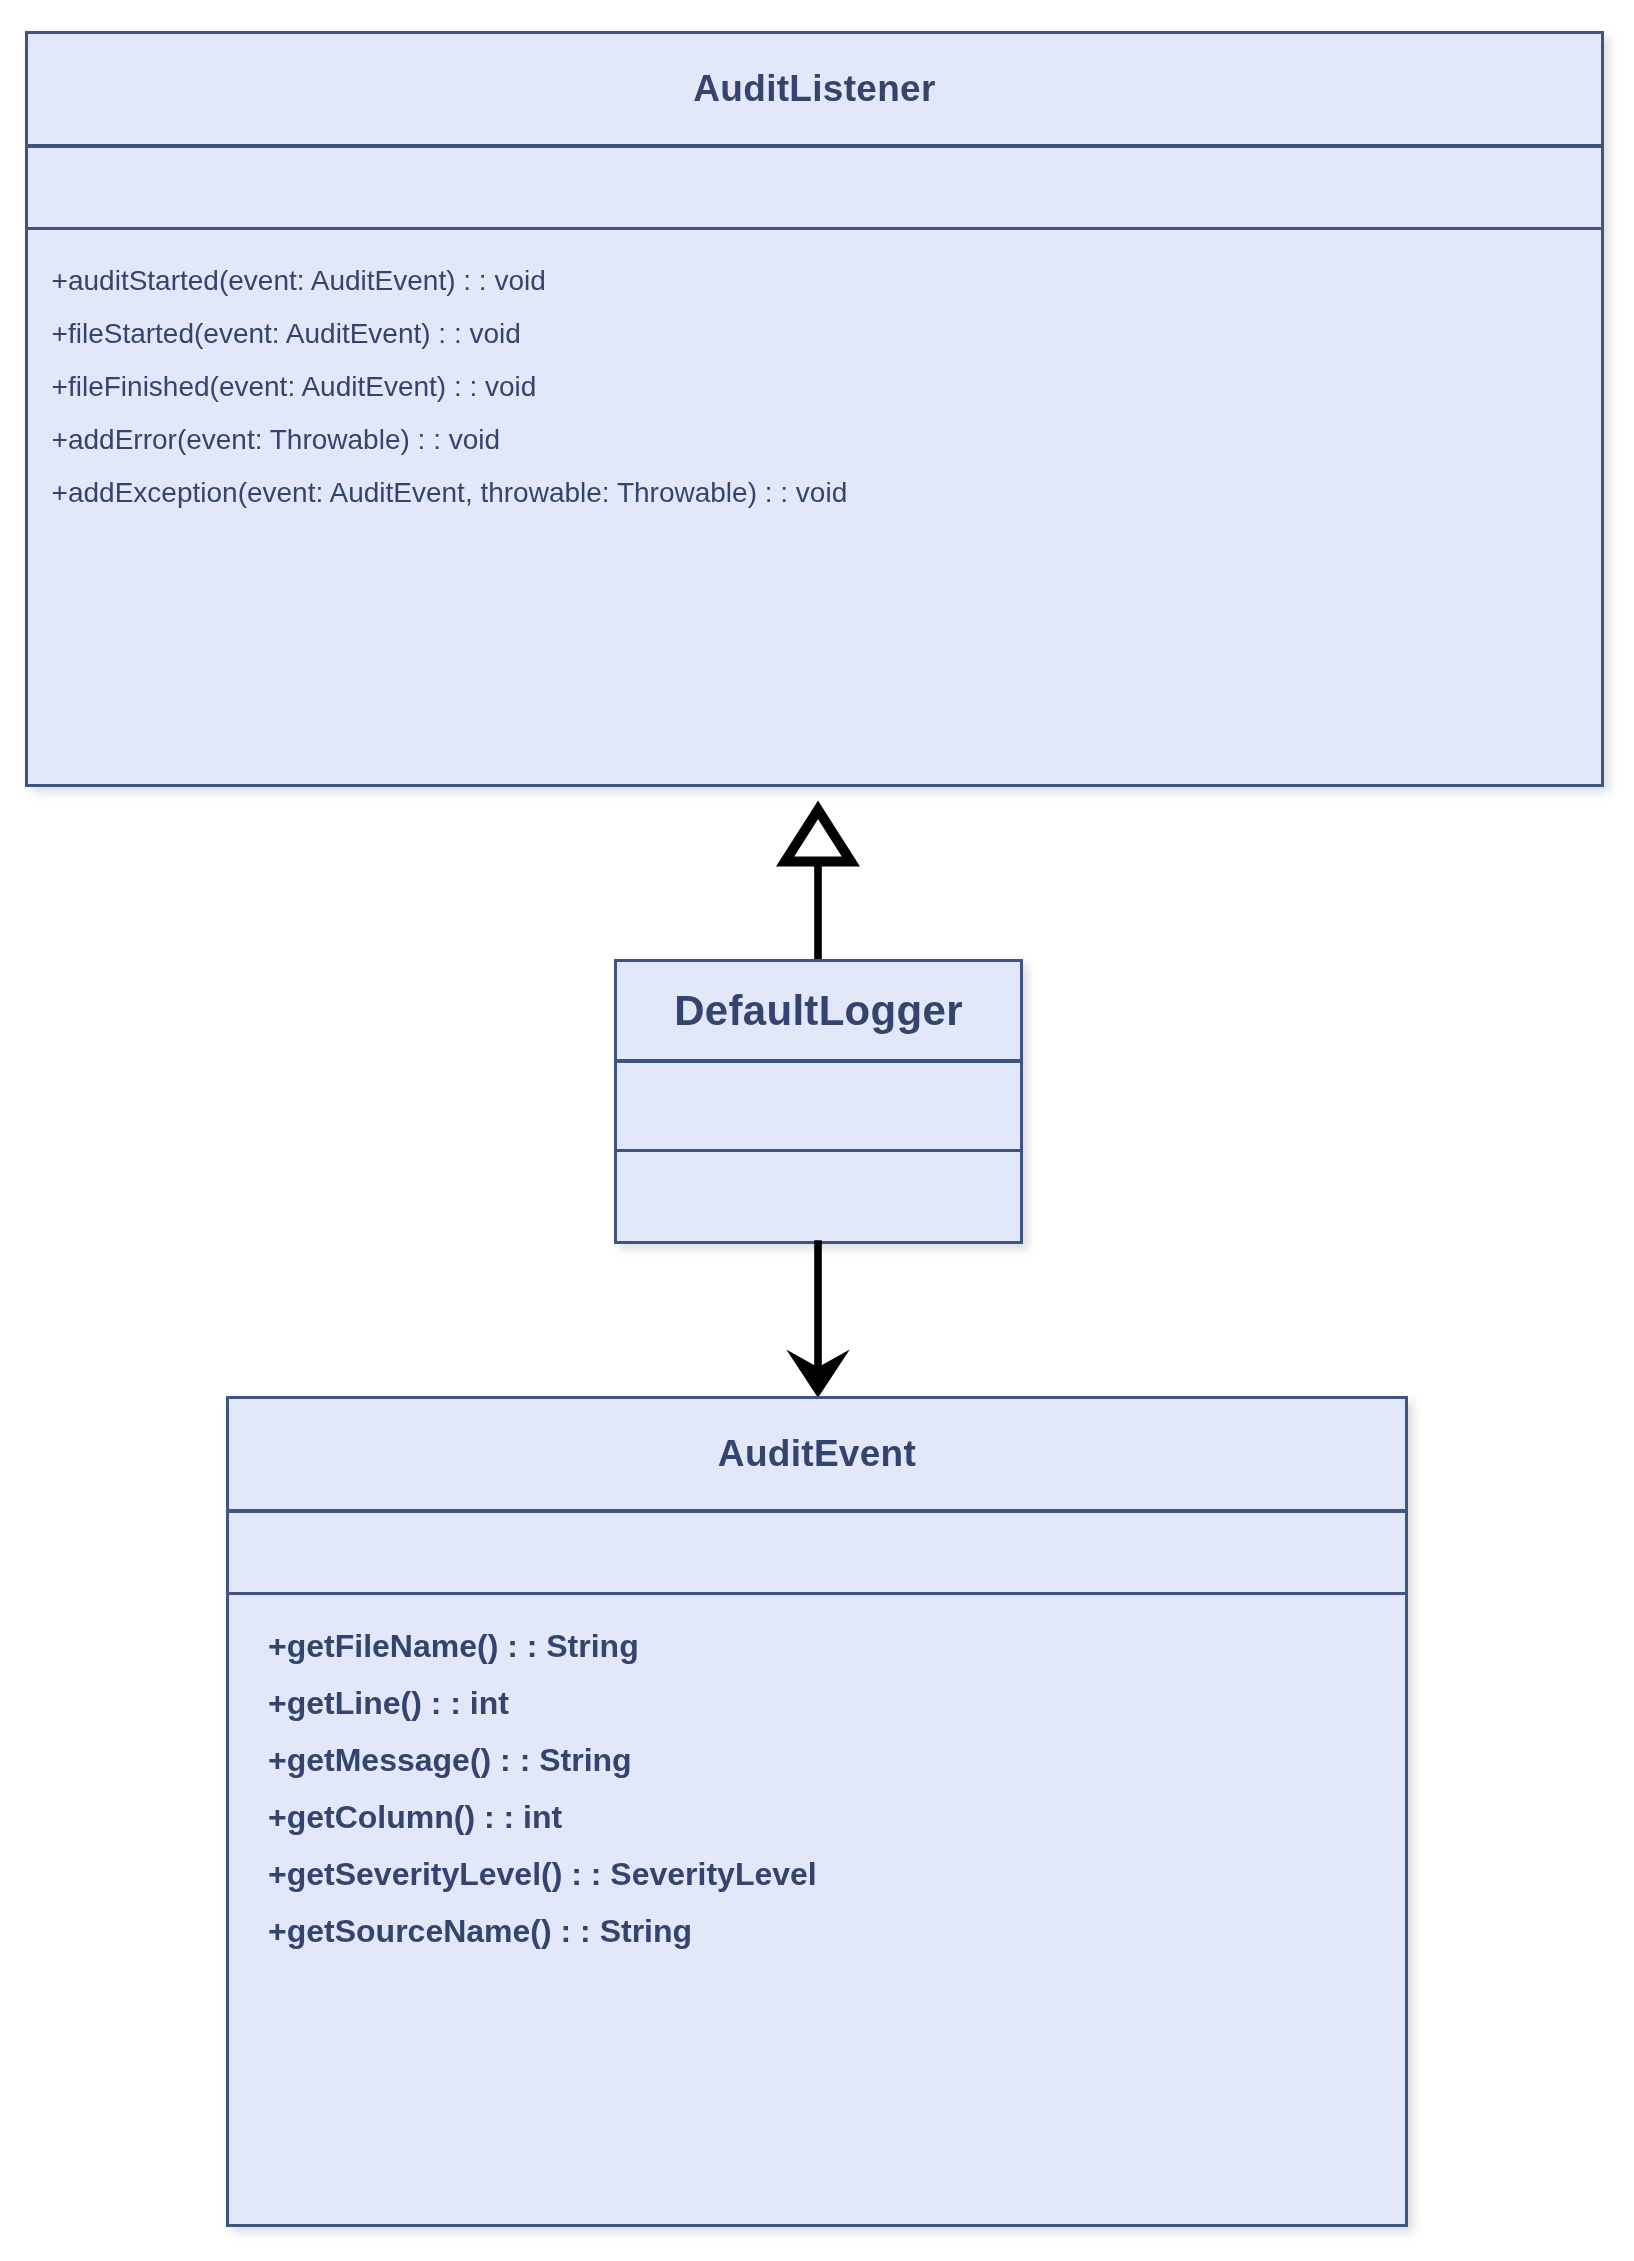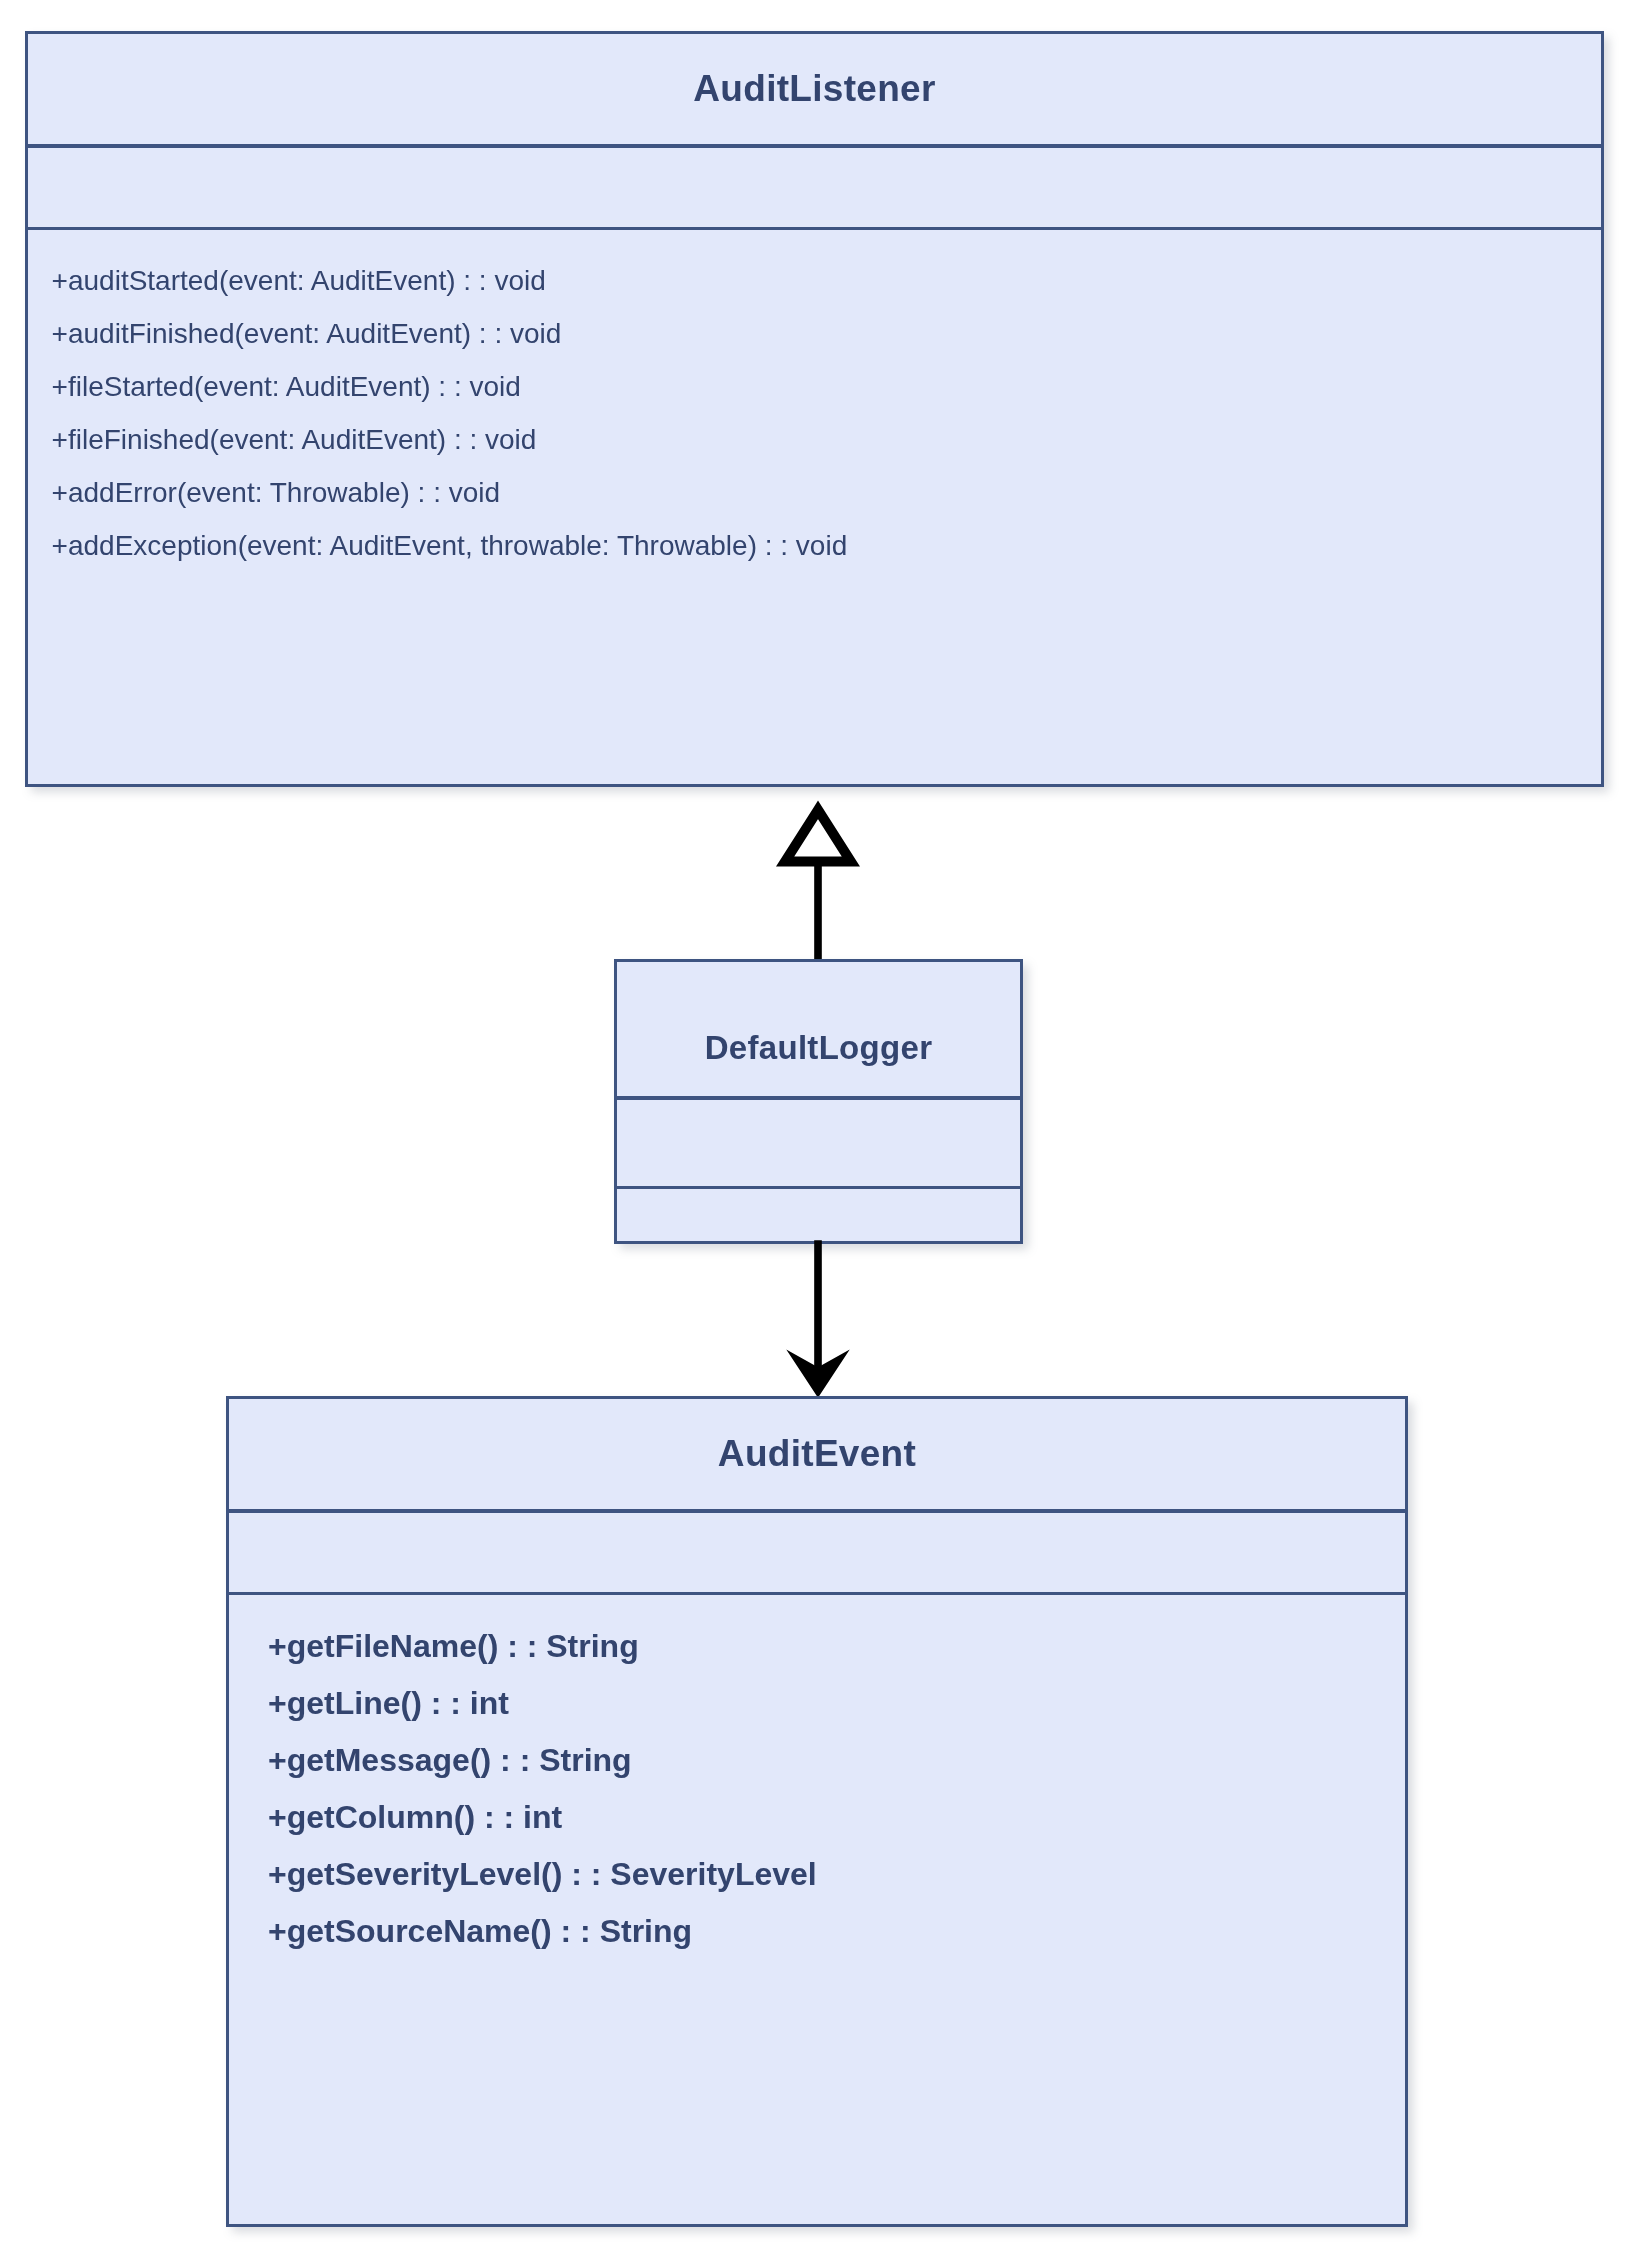--- a/index.html
+++ b/index.html
@@ -55,21 +55,21 @@
   }
 
   
   #box-auditlistener { left: 25px; top: 31px; width: 1579px; height: 756px; }
   #box-auditlistener .uml-title { height: 110px; font-size: 37px; }
   #box-auditlistener .uml-compartment.attrs { height: 79px; }
   #box-auditlistener .uml-compartment.methods { padding: 37px 0 0 23.6px; }
   #box-auditlistener .uml-member { font-size: 28px; margin-bottom: 25px; }
 
   #box-defaultlogger { left: 614px; top: 959px; width: 409px; height: 285px; }
-  #box-defaultlogger .uml-title { height: 97px; font-size: 33px; margin-top: 37px; }
+  #box-defaultlogger .uml-title { height: 97px; font-size: 42px; }
   #box-defaultlogger .uml-compartment.attrs { height: 86px; }
   #box-defaultlogger .uml-compartment.methods { height: 86px; }
 
   #box-auditevent { left: 226px; top: 1396px; width: 1182px; height: 831px; }
   #box-auditevent .uml-title { height: 110px; font-size: 37px; }
   #box-auditevent .uml-compartment.attrs { height: 79px; }
   #box-auditevent .uml-compartment.methods { padding: 35px 0 0 39px; }
   #box-auditevent .uml-member { font-size: 32px; margin-bottom: 25px; font-weight: bold; }
 
   
@@ -84,21 +84,20 @@
 
 <div id="canvas">
 
   <div class="uml-class" id="box-auditlistener">
     <div class="uml-title">AuditListener</div>
     <div class="uml-divider"></div>
     <div class="uml-compartment attrs empty"></div>
     <div class="uml-divider"></div>
     <div class="uml-compartment methods">
       <div class="uml-member">+auditStarted(event: AuditEvent) : : void</div>
-      <div class="uml-member">+auditFinished(event: AuditEvent) : : void</div>
       <div class="uml-member">+fileStarted(event: AuditEvent) : : void</div>
       <div class="uml-member">+fileFinished(event: AuditEvent) : : void</div>
       <div class="uml-member">+addError(event: Throwable) : : void</div>
       <div class="uml-member">+addException(event: AuditEvent, throwable: Throwable) : : void</div>
     </div>
   </div>
 
   <svg class="connector" id="conn-generalization" viewBox="0 0 160 300">
     <line x1="80" y1="300" x2="80" y2="106" stroke="#000000" stroke-width="13"></line>
     <polygon points="80,40 24,128 136,128" fill="#ffffff" stroke="#000000" stroke-width="17" stroke-linejoin="miter"></polygon>

